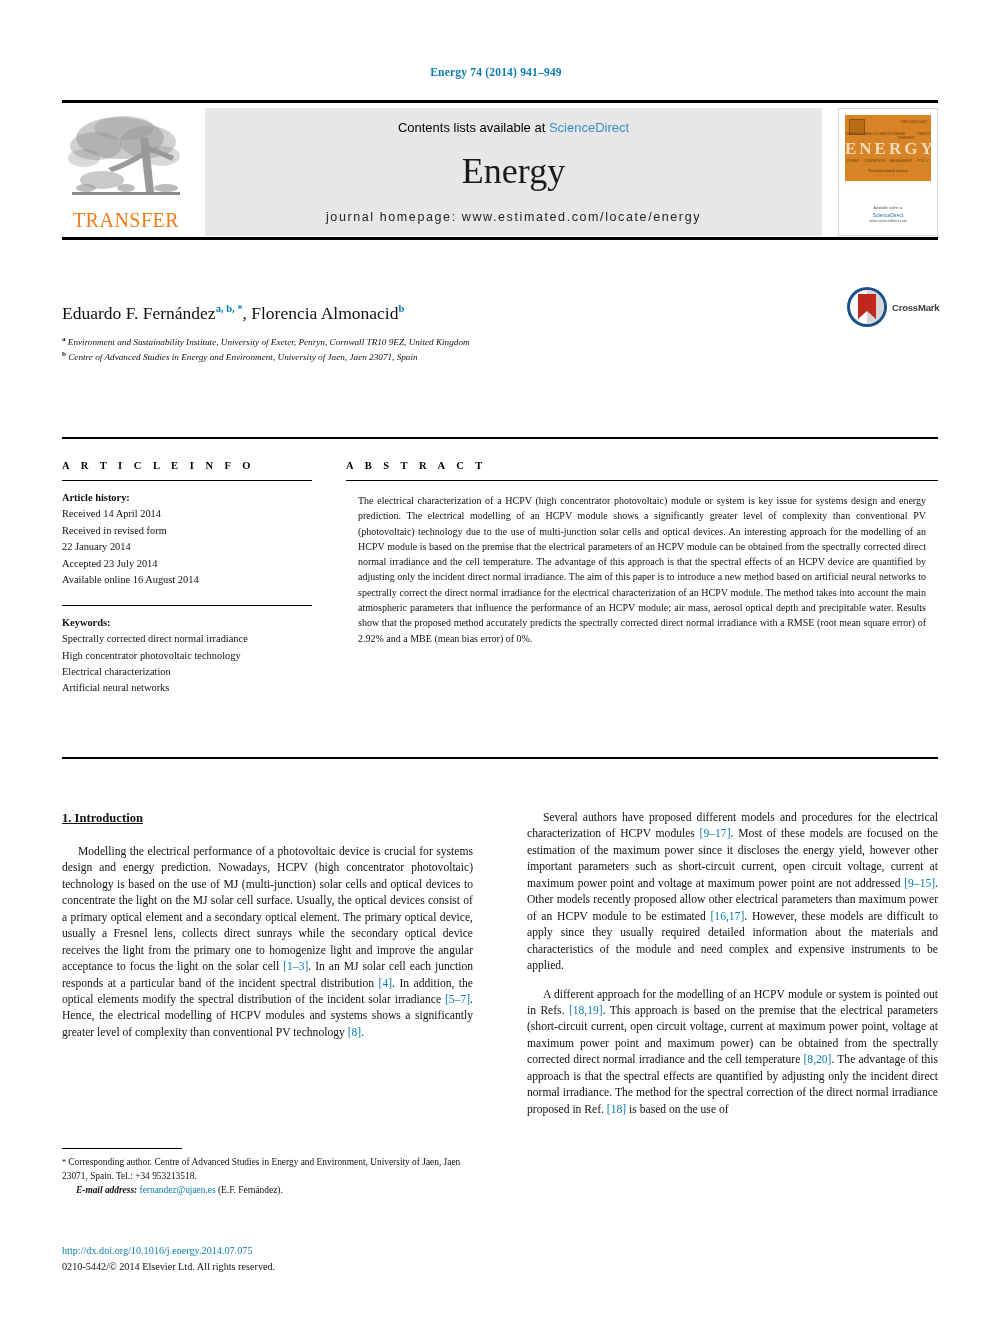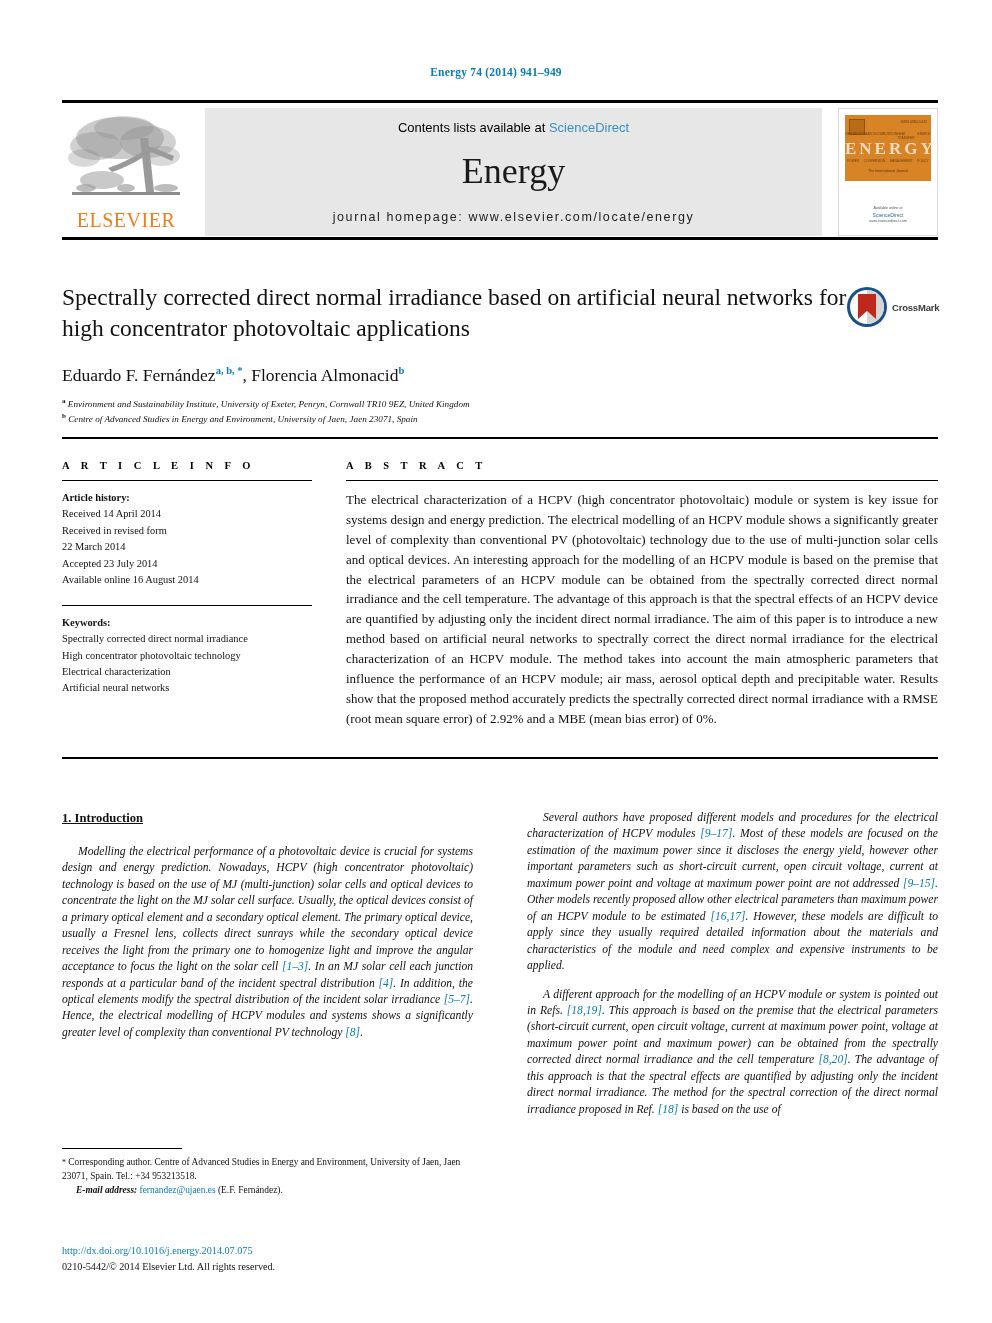--- a/index.html
+++ b/index.html
@@ -326,25 +326,25 @@
     font-size: 10.4px;
     line-height: 1.58;
     color: #111;
   }
   .info-body .lbl {
     font-weight: bold;
   }
   .kw-block { margin-top: 0; }
   .abs-text {
     font-family: "Liberation Serif", serif;
-    font-size: 13px;
+    font-size: 10px;
     line-height: 1.53;
     text-align: justify;
     color: #111;
-    margin: 0;
+    margin: 12px;
   }
   .abs-copy {
     margin-top: 12px;
     text-align: right;
     font-family: "Liberation Serif", serif;
     font-size: 10.9px;
     color: #111;
   }
 
   
@@ -370,21 +370,20 @@
   .col h2 {
     font-family: "Liberation Serif", serif;
     font-size: 12.6px;
     font-weight: bold;
     margin: 0 0 16px 0;
     text-decoration: underline;
   }
   .col p {
     margin: 0;
     text-indent: 16px;
-    font-style: italic;
   }
   .col p + p { margin-top: 12px; }
   .ref { color: #0b7cb0; }
 
   
   .footnote {
     position: absolute;
     top: 1148px;
     left: 62px;
     width: 411px;
@@ -438,29 +437,29 @@
         <path d="M80 44 C70 50 58 56 46 60 L50 64 C62 60 74 54 83 48 Z" fill="#9a9a9a"></path>
         <path d="M80 36 C92 40 102 44 112 48 L110 53 C100 48 90 44 79 41 Z" fill="#9a9a9a"></path>
         <ellipse cx="40" cy="72" rx="22" ry="9" fill="#a5a5a5" opacity="0.6"></ellipse>
         <rect x="10" y="84" width="108" height="3" fill="#8c8c8c"></rect>
         <g fill="#a0a0a0" opacity="0.7">
           <ellipse cx="24" cy="80" rx="10" ry="4"></ellipse>
           <ellipse cx="104" cy="80" rx="12" ry="4"></ellipse>
           <ellipse cx="64" cy="80" rx="9" ry="4"></ellipse>
         </g>
       </svg>
-      <div class="elsevier-word">ELSEVIER</div>
+      <div class="elsevier-word">TRANSFER</div>
     </div>
 
     <div class="journal-banner">
       <div class="contents-line">
         <span>Contents lists available at </span><span class="sd">ScienceDirect</span>
       </div>
       <div class="journal-title">Energy</div>
-      <div class="homepage-line">journal homepage: www.elsevier.com/locate/energy</div>
+      <div class="homepage-line">journal homepage: www.estimated.com/locate/energy</div>
     </div>
 
     <div class="cover-box">
       <div class="cover-orange">
         <div class="cover-mini-logo"></div>
         <div class="cover-tiny-right">ISSN 0360-5442</div>
         <div class="cover-colnames">
           <span>THERMODYNAMICS</span>
           <span>COMBUSTION</span>
           <span>HEAT TRANSFER</span>
@@ -479,21 +478,20 @@
         <div>Available online at</div>
         <div class="sd-mark">ScienceDirect</div>
         <div>www.sciencedirect.com</div>
       </div>
     </div>
 
     <div class="rule-bottom"></div>
   </div>
 
   <div class="titleblock">
-    <h1 class="paper-title">Spectrally corrected direct normal irradiance based on artificial neural networks for high concentrator photovoltaic applications</h1>
 
     <div class="crossmark">
       <svg class="cm-badge" width="42" height="42" viewBox="0 0 42 42">
         <circle cx="21" cy="21" r="20" fill="#1a4f8a"></circle>
         <circle cx="21" cy="21" r="17" fill="#ffffff"></circle>
         <path d="M21 4 A17 17 0 0 1 21 38 Z" fill="#d6d6d6"></path>
         <path d="M12 8 L30 8 L30 33 L21 25 L12 33 Z" fill="#c0281e"></path>
       </svg>
       <div class="cm-text">CrossMark</div>
     </div>
@@ -510,21 +508,21 @@
 
   <div class="rule-thick-1"></div>
 
   <div class="info-col">
     <div class="sec-head">A R T I C L E  I N F O</div>
     <div class="hairline"></div>
     <div class="info-body">
       <div class="lbl">Article history:</div>
       <div>Received 14 April 2014</div>
       <div>Received in revised form</div>
-      <div>22 March 2014</div>
+      <div>22 January 2014</div>
       <div>Accepted 23 July 2014</div>
       <div>Available online 16 August 2014</div>
     </div>
     <div class="hairline" style="margin-top:16px;"></div>
     <div class="info-body kw-block">
       <div class="lbl">Keywords:</div>
       <div>Spectrally corrected direct normal irradiance</div>
       <div>High concentrator photovoltaic technology</div>
       <div>Electrical characterization</div>
       <div>Artificial neural networks</div>

